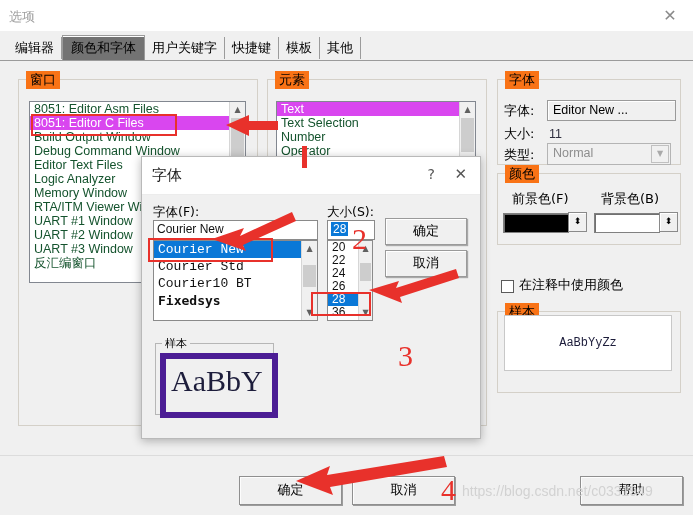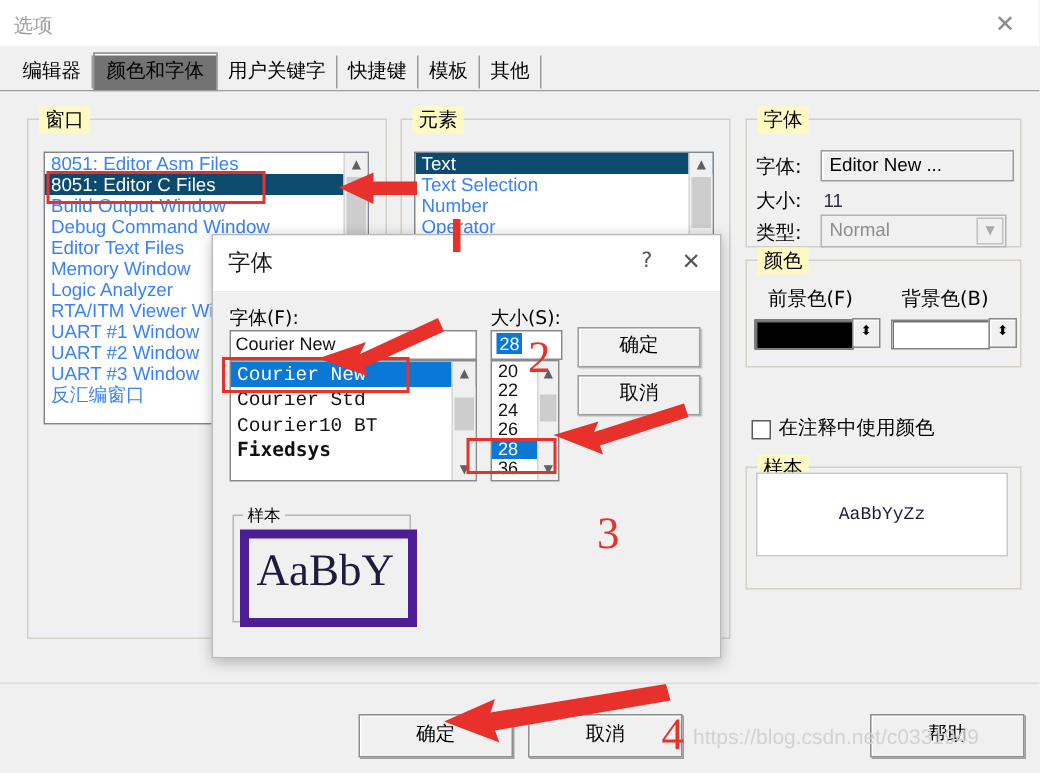--- a/index.html
+++ b/index.html
@@ -44,35 +44,35 @@
   .tabline{position:absolute;left:0;top:60px;width:693px;height:1px;background:#9b9b9b;}
 
   
   .content{
     position:absolute;left:0;top:61px;width:693px;height:394px;background:#f0f0f0;
   }
 
   
   .group{position:absolute;border:1px solid #d4d0c8;}
   .group > .glabel{
-    position:absolute;top:-9px;left:7px;background:#fef9c3;padding:0 4px;
+    position:absolute;top:-9px;left:7px;background:#f97316;padding:0 4px;
     font-size:13px;color:#000;font-family:Liberation Mono, monospace;
   }
 
   
   .listbox{
     position:absolute;background:#fff;border:1px solid #828790;
     overflow:hidden;
   }
   .listbox .li{
     height:14px;line-height:14px;padding:0 0 0 4px;font-size:12.5px;
-    white-space:nowrap;color:#3b82f6;
+    white-space:nowrap;color:#14532d;
     font-family:"Liberation Sans",sans-serif;
   }
-  .listbox .li.sel{background:#0c4a6e;color:#fff;}
+  .listbox .li.sel{background:#d946ef;color:#fff;}
   .scroll{
     position:absolute;top:0;right:0;width:15px;height:100%;
     background:#f0f0f0;border-left:1px solid #d6d6d6;
   }
   .scroll .arrow{
     width:15px;height:15px;line-height:15px;text-align:center;
     font-size:8px;color:#606060;font-family:"DejaVu Sans",sans-serif;
   }
   .scroll .arrow.bot{position:absolute;bottom:0;left:0;}
   .scroll .thumb{position:absolute;left:1px;width:13px;background:#cdcdcd;}
@@ -203,22 +203,22 @@
 
     <div class="group" style="left:18px;top:18px;width:238px;height:345px;">
       <div class="glabel">窗口</div>
     </div>
     <div class="listbox" style="left:29px;top:40px;width:215px;height:180px;">
       <div class="li">8051: Editor Asm Files</div>
       <div class="li sel">8051: Editor C Files</div>
       <div class="li">Build Output Window</div>
       <div class="li">Debug Command Window</div>
       <div class="li">Editor Text Files</div>
+      <div class="li">Logic Analyzer</div>
       <div class="li">Memory Window</div>
-      <div class="li">Logic Analyzer</div>
       <div class="li">RTA/ITM Viewer Window</div>
       <div class="li">UART #1 Window</div>
       <div class="li">UART #2 Window</div>
       <div class="li">UART #3 Window</div>
       <div class="li">反汇编窗口</div>
       <div class="scroll">
         <div class="arrow">▲</div>
         <div class="thumb" style="top:16px;height:42px;"></div>
         <div class="arrow bot">▼</div>
       </div>

